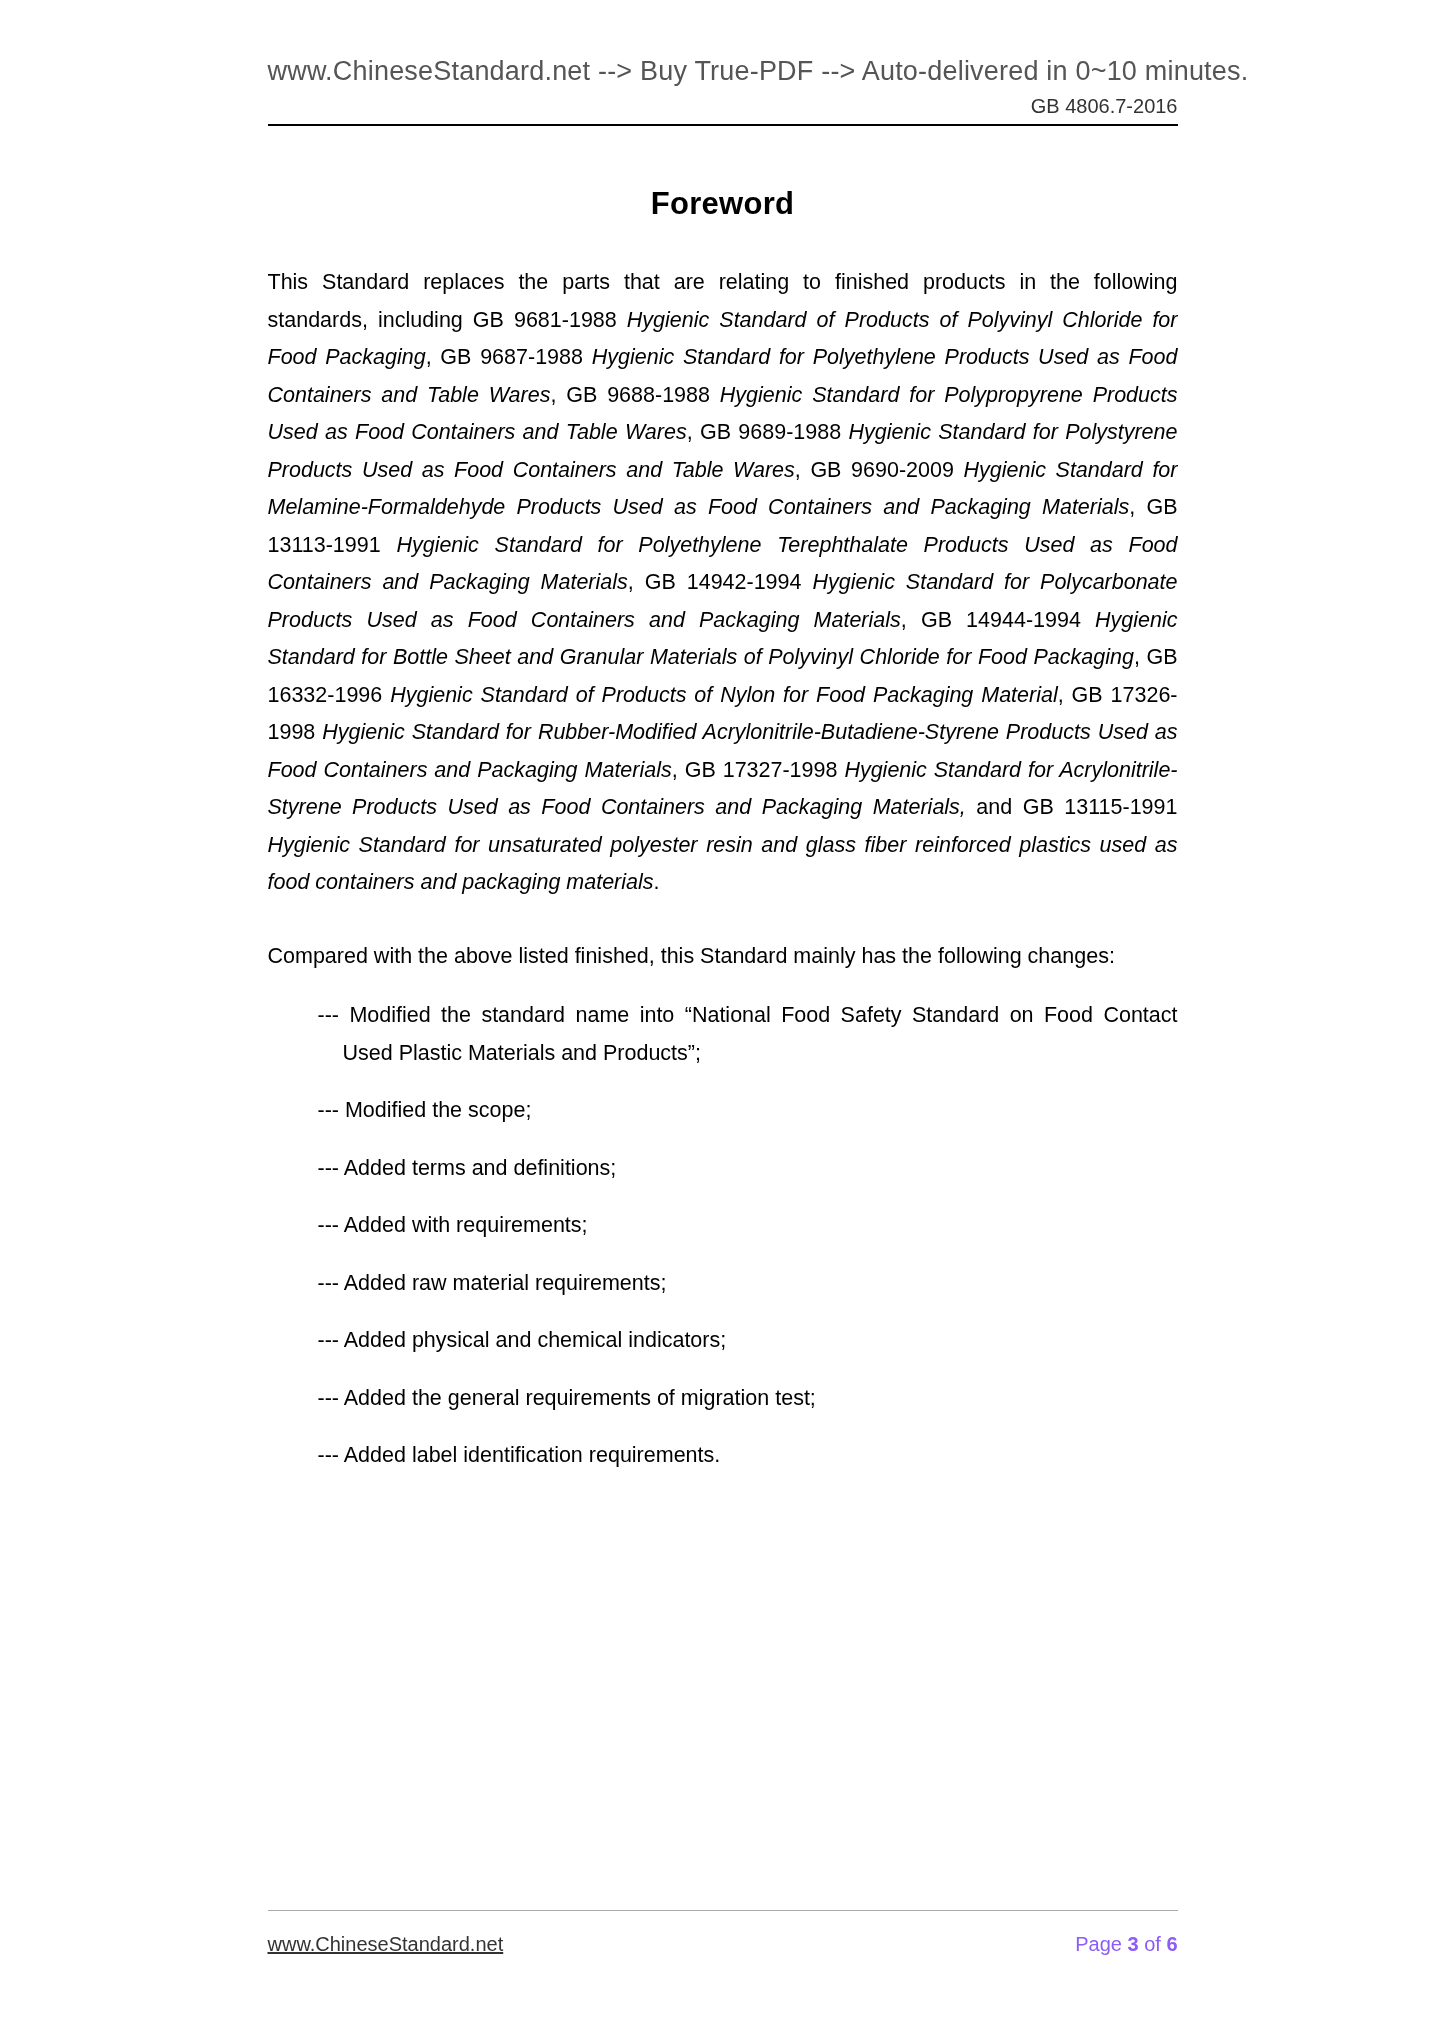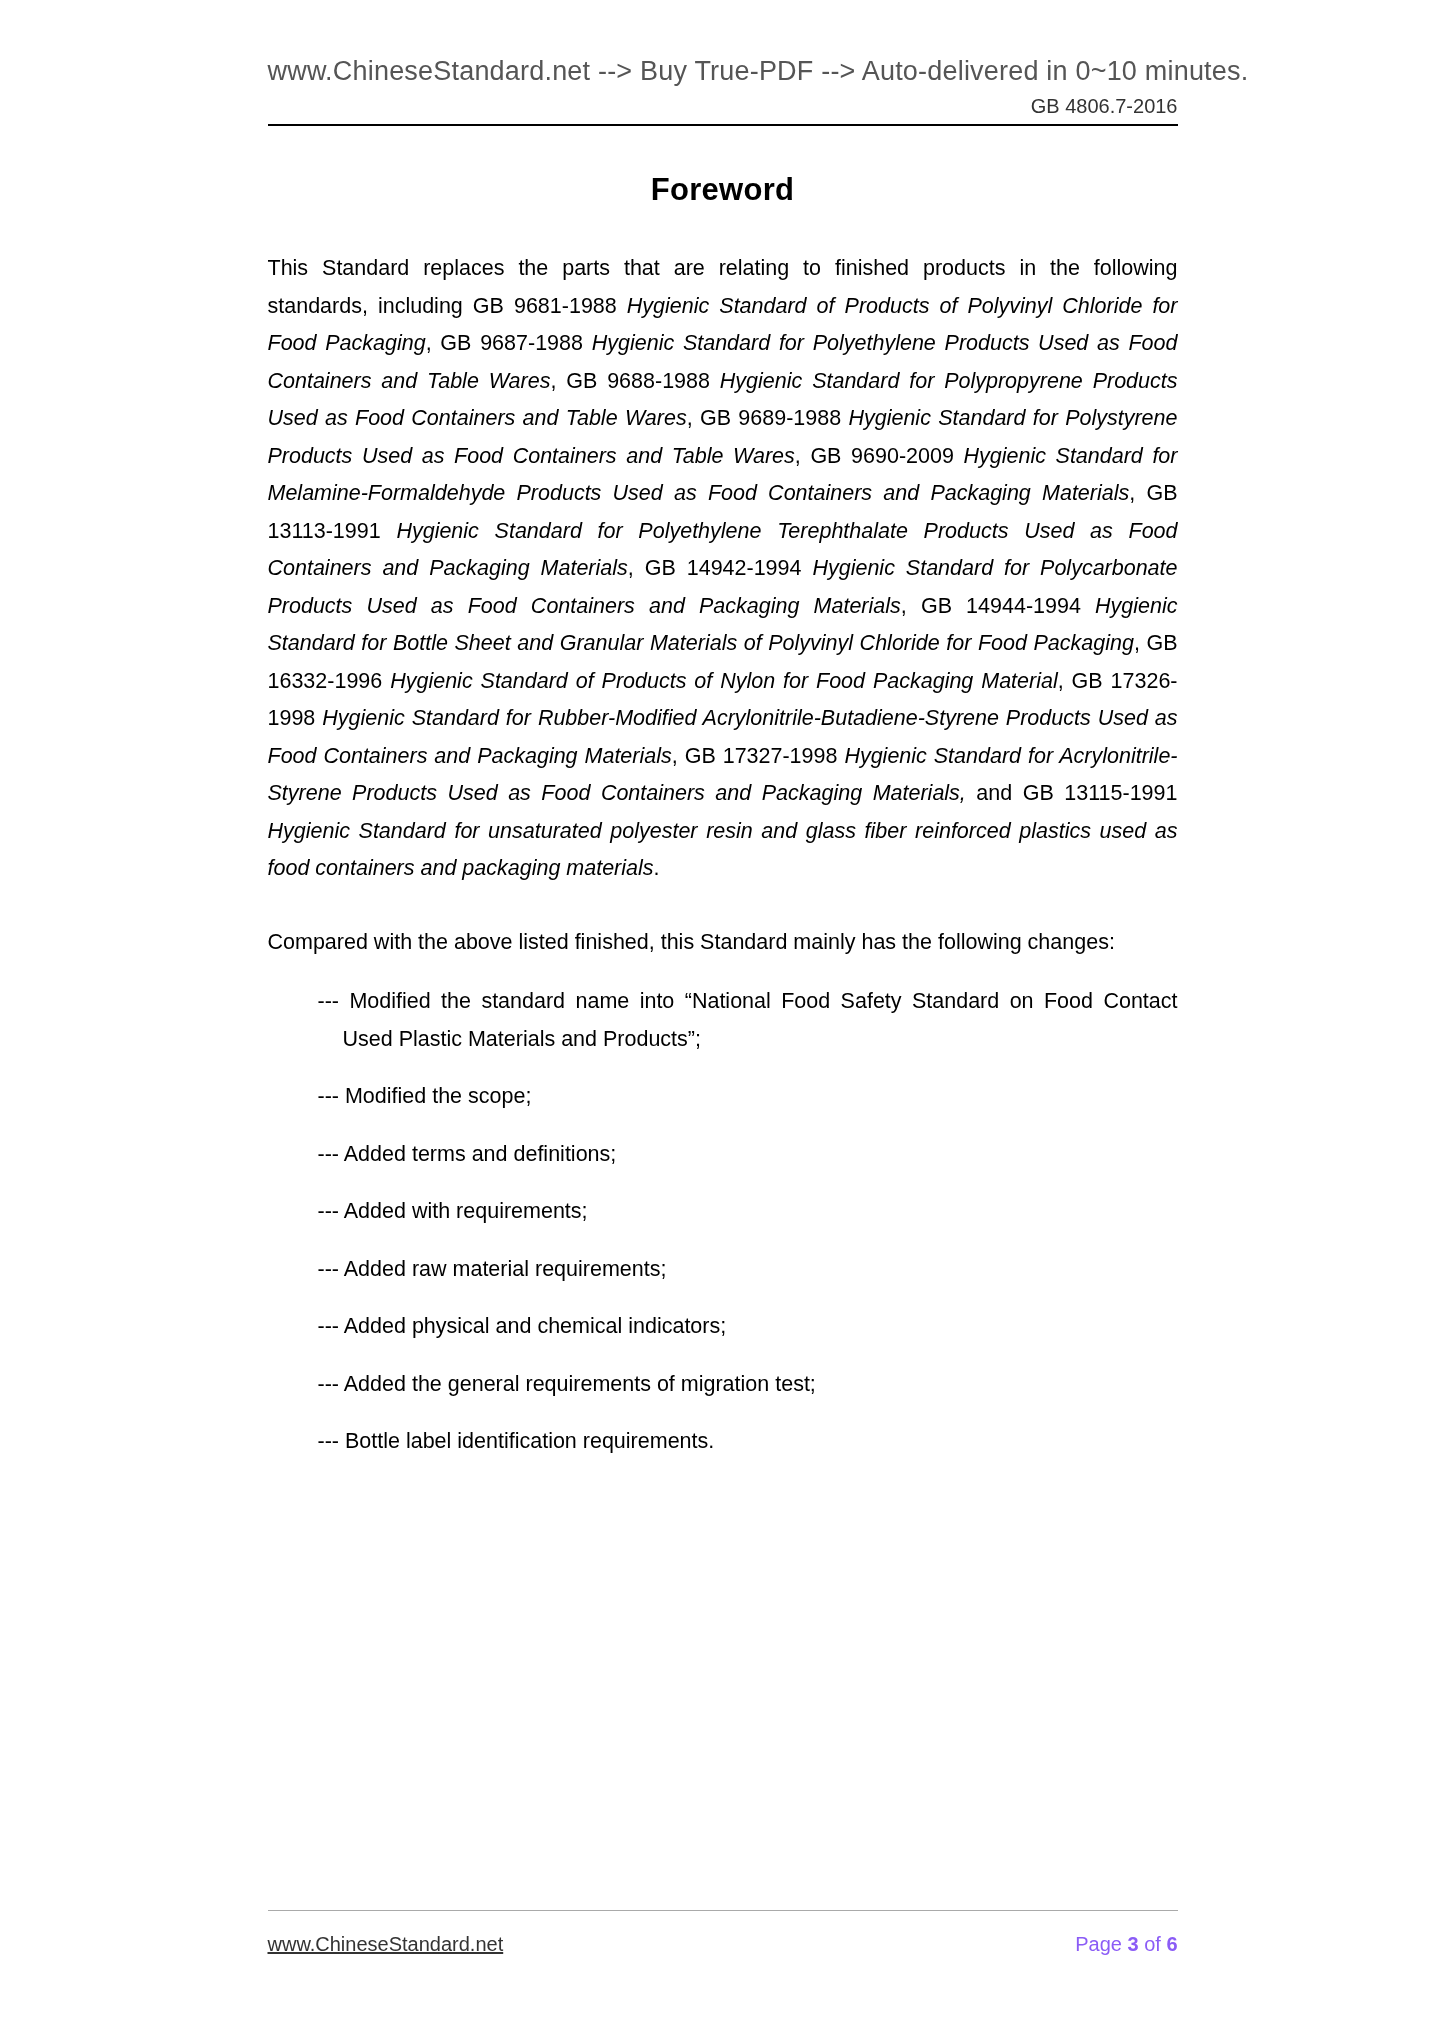--- a/index.html
+++ b/index.html
@@ -40,21 +40,21 @@
     margin-top: 8px;
   }
   .header-rule {
     border-bottom: 2px solid #000000;
     margin-top: 6px;
   }
   .doc-title {
     text-align: center;
     font-size: 31px;
     font-weight: bold;
-    margin-top: 46px;
+    margin-top: 60px;
     margin-bottom: 0;
     letter-spacing: 0.3px;
   }
   .body-text {
     font-size: 21.5px;
     line-height: 37.5px;
     text-align: justify;
     text-justify: inter-word;
     margin-top: 42px;
   }
@@ -124,21 +124,21 @@
     <p class="body-text second">Compared with the above listed finished, this Standard mainly has the following changes:</p>
 
     <div class="list" id="changes-list">
         <div class="list-item">--- Modified the standard name into “National Food Safety Standard on Food Contact Used Plastic Materials and Products”;</div>
         <div class="list-item">--- Modified the scope;</div>
         <div class="list-item">--- Added terms and definitions;</div>
         <div class="list-item">--- Added with requirements;</div>
         <div class="list-item">--- Added raw material requirements;</div>
         <div class="list-item">--- Added physical and chemical indicators;</div>
         <div class="list-item">--- Added the general requirements of migration test;</div>
-        <div class="list-item">--- Bottle label identification requirements.</div>
+        <div class="list-item">--- Added label identification requirements.</div>
       </div>
 
   </div>
 
   <div class="footer">
     <div class="footer-rule"></div>
     <div class="footer-row">
       <span class="footer-link">www.ChineseStandard.net</span>
       <span class="footer-page">
         <span>Page </span><b>3</b><span> of </span><b>6</b>

